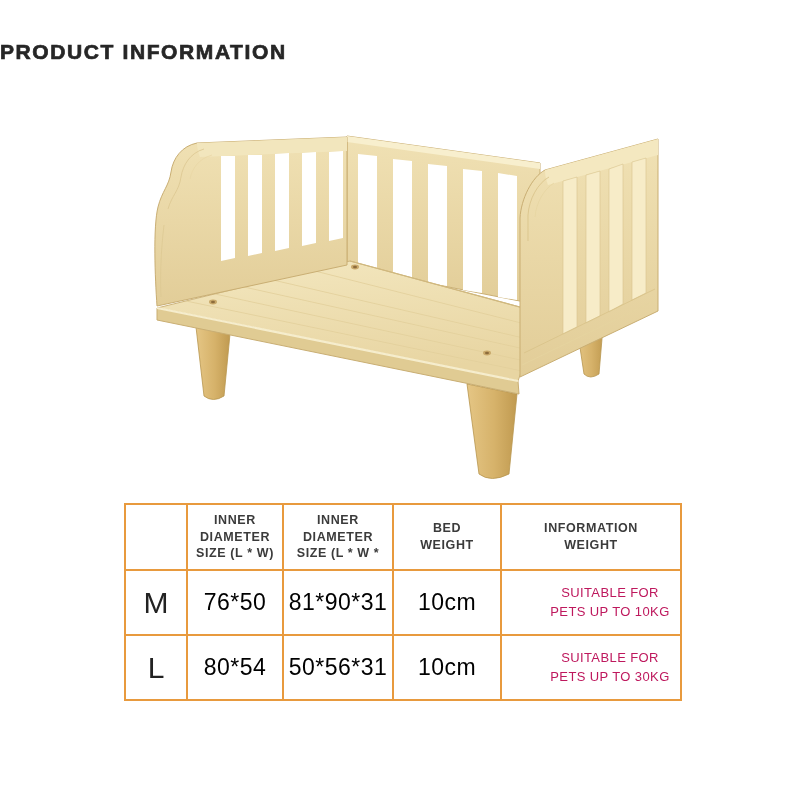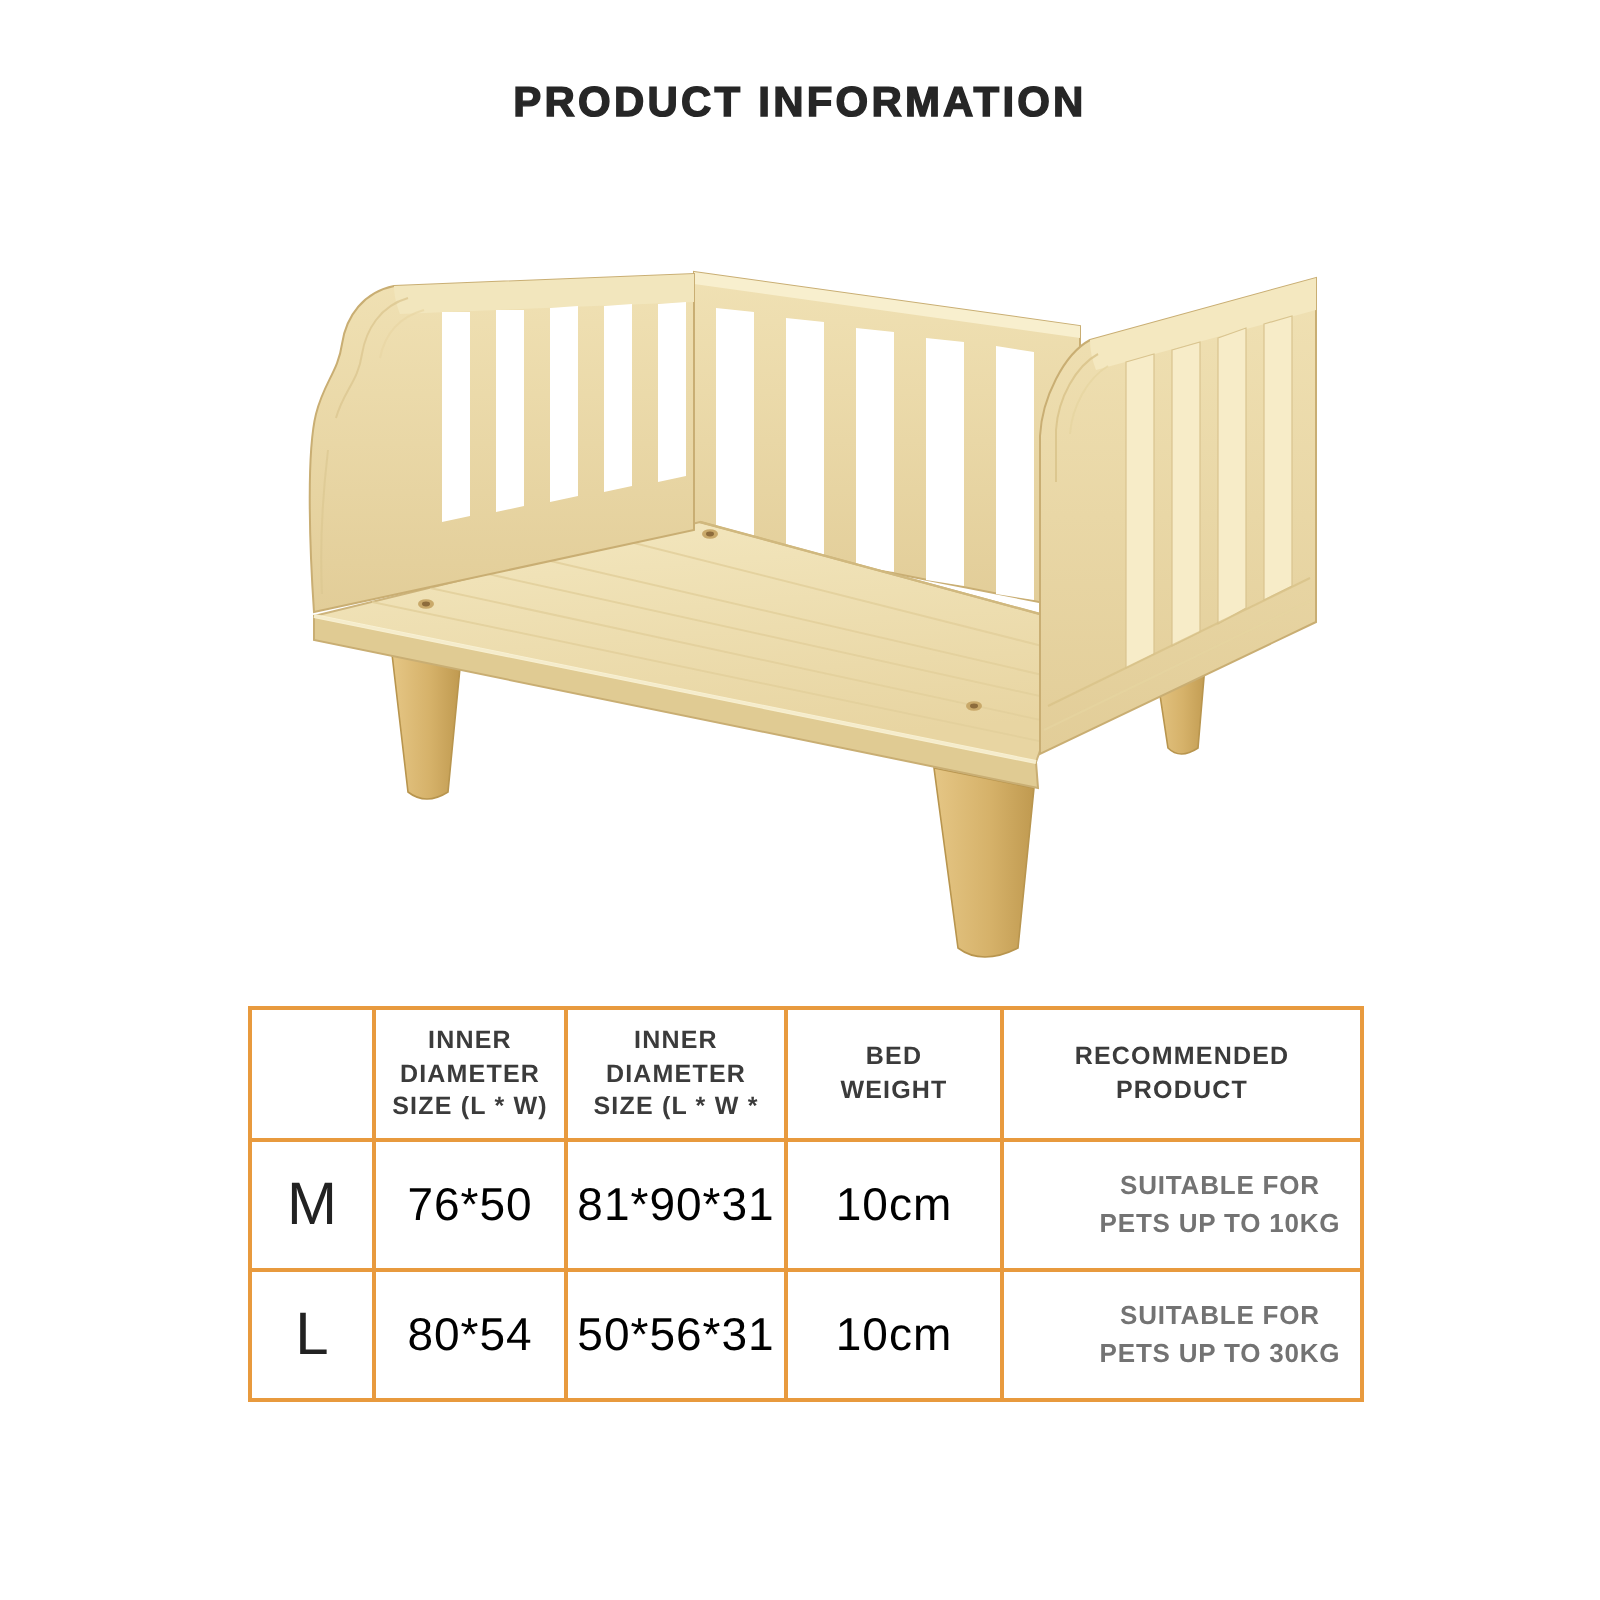--- a/index.html
+++ b/index.html
@@ -2,21 +2,21 @@
 <html><head>
 <meta charset="utf-8">
 <style>
   html,body{margin:0;padding:0;}
   body{
     width:800px;height:800px;background:#ffffff;position:relative;overflow:hidden;
     font-family:"Liberation Sans",sans-serif;
   }
   .page-title{
     position:absolute;top:40px;left:0;right:0;margin:0;
-    text-align:center;font-size:21px;font-weight:bold;letter-spacing:1.6px;
+    text-align:left;font-size:21px;font-weight:bold;letter-spacing:1.6px;
     color:#262626;-webkit-text-stroke:0.7px #262626;
   }
   .product-figure{
     position:absolute;left:140px;top:115px;width:520px;height:375px;
   }
   table.spec-table{
     position:absolute;left:124px;top:503px;width:556px;
     border-collapse:collapse;table-layout:fixed;
   }
   .spec-table th,.spec-table td{
@@ -28,21 +28,21 @@
     letter-spacing:.6px;line-height:1.35;
   }
   .spec-table td{height:59px;color:#1f1f1f;}
   .spec-table th span{display:inline-block;white-space:normal;}
   th.h2 span{max-width:95px;}
   th.h3 span{max-width:98px;}
   th.h4 span{max-width:65px;}
   th.h5 span{max-width:125px;}
   td.size-cell{font-size:30px;font-weight:400;color:#222222;}
   td.num-cell{font-size:23px;font-weight:400;color:#000000;letter-spacing:.5px;}
-  td.weight-cell{font-size:13px;font-weight:bold;letter-spacing:.4px;line-height:1.4;color:#737373;padding-left:40px;}
+  td.weight-cell{font-size:13px;font-weight:normal;letter-spacing:.4px;line-height:1.4;color:#be185d;padding-left:40px;}
   td.weight-cell span{display:inline-block;max-width:125px;white-space:normal;}
 </style>
 </head>
 <body>
 
 <h1 class="page-title">PRODUCT INFORMATION</h1>
 
 <div class="product-figure">
   <svg width="520" height="375" viewBox="0 0 520 375" xmlns="http://www.w3.org/2000/svg">
     <defs>
@@ -135,21 +135,21 @@
       <col style="width:110px">
       <col style="width:108px">
       <col style="width:180px">
   </colgroup>
   <thead>
     <tr>
       <th class="h1"><span></span></th>
       <th class="h2"><span>INNER DIAMETER SIZE (L * W)</span></th>
       <th class="h3"><span>INNER DIAMETER SIZE (L * W *</span></th>
       <th class="h4"><span>BED WEIGHT</span></th>
-      <th class="h5"><span>RECOMMENDED PRODUCT</span></th>
+      <th class="h5"><span>INFORMATION WEIGHT</span></th>
     </tr>
   </thead>
   <tbody>
     <tr>
       <td class="size-cell">M</td>
       <td class="num-cell">76*50</td>
       <td class="num-cell">81*90*31</td>
       <td class="num-cell">10cm</td>
       <td class="weight-cell"><span>SUITABLE FOR PETS UP TO 10KG</span></td>
     </tr>

